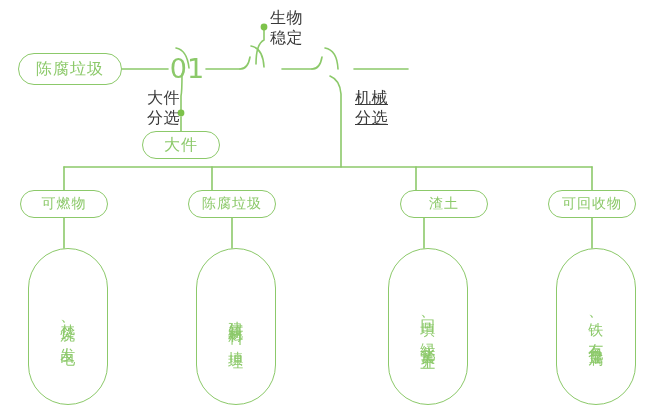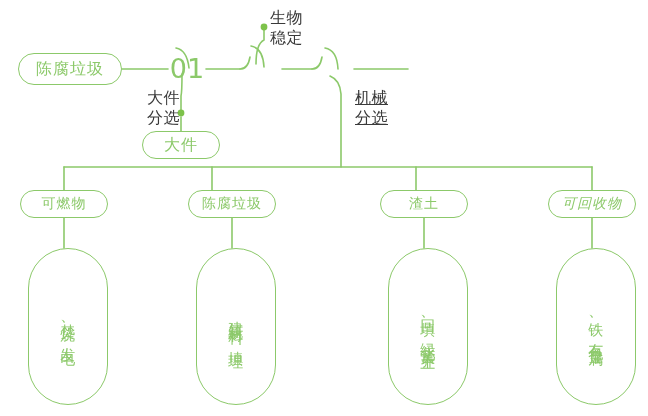--- a/index.html
+++ b/index.html
@@ -146,24 +146,24 @@
   <div class="node pill big-pill" style="left:142px;top:131px;width:78px;height:28px;">
     <span>大件</span>
   </div>
 
   <div class="node pill cat-pill" style="left:20px;top:190px;width:88px;height:28px;">
     <span>可燃物</span>
   </div>
   <div class="node pill cat-pill" style="left:188px;top:190px;width:88px;height:28px;">
     <span>陈腐垃圾</span>
   </div>
-  <div class="node pill cat-pill" style="left:380px;top:190px;width:88px;height:28px;">
+  <div class="node pill cat-pill" style="left:400px;top:190px;width:88px;height:28px;">
     <span>渣土</span>
   </div>
-  <div class="node pill cat-pill" style="left:548px;top:190px;width:88px;height:28px;font-style:italic;">
+  <div class="node pill cat-pill" style="left:548px;top:190px;width:88px;height:28px;">
     <span>可回收物</span>
   </div>
 
   <div class="node vbox" style="left:28px;top:248px;width:80px;height:157px;">
     <div class="vtext">焚烧、发电</div>
   </div>
 
   <div class="node vbox" style="left:196px;top:248px;width:80px;height:157px;">
     <div class="vtext">建筑材料、填埋</div>
   </div>

